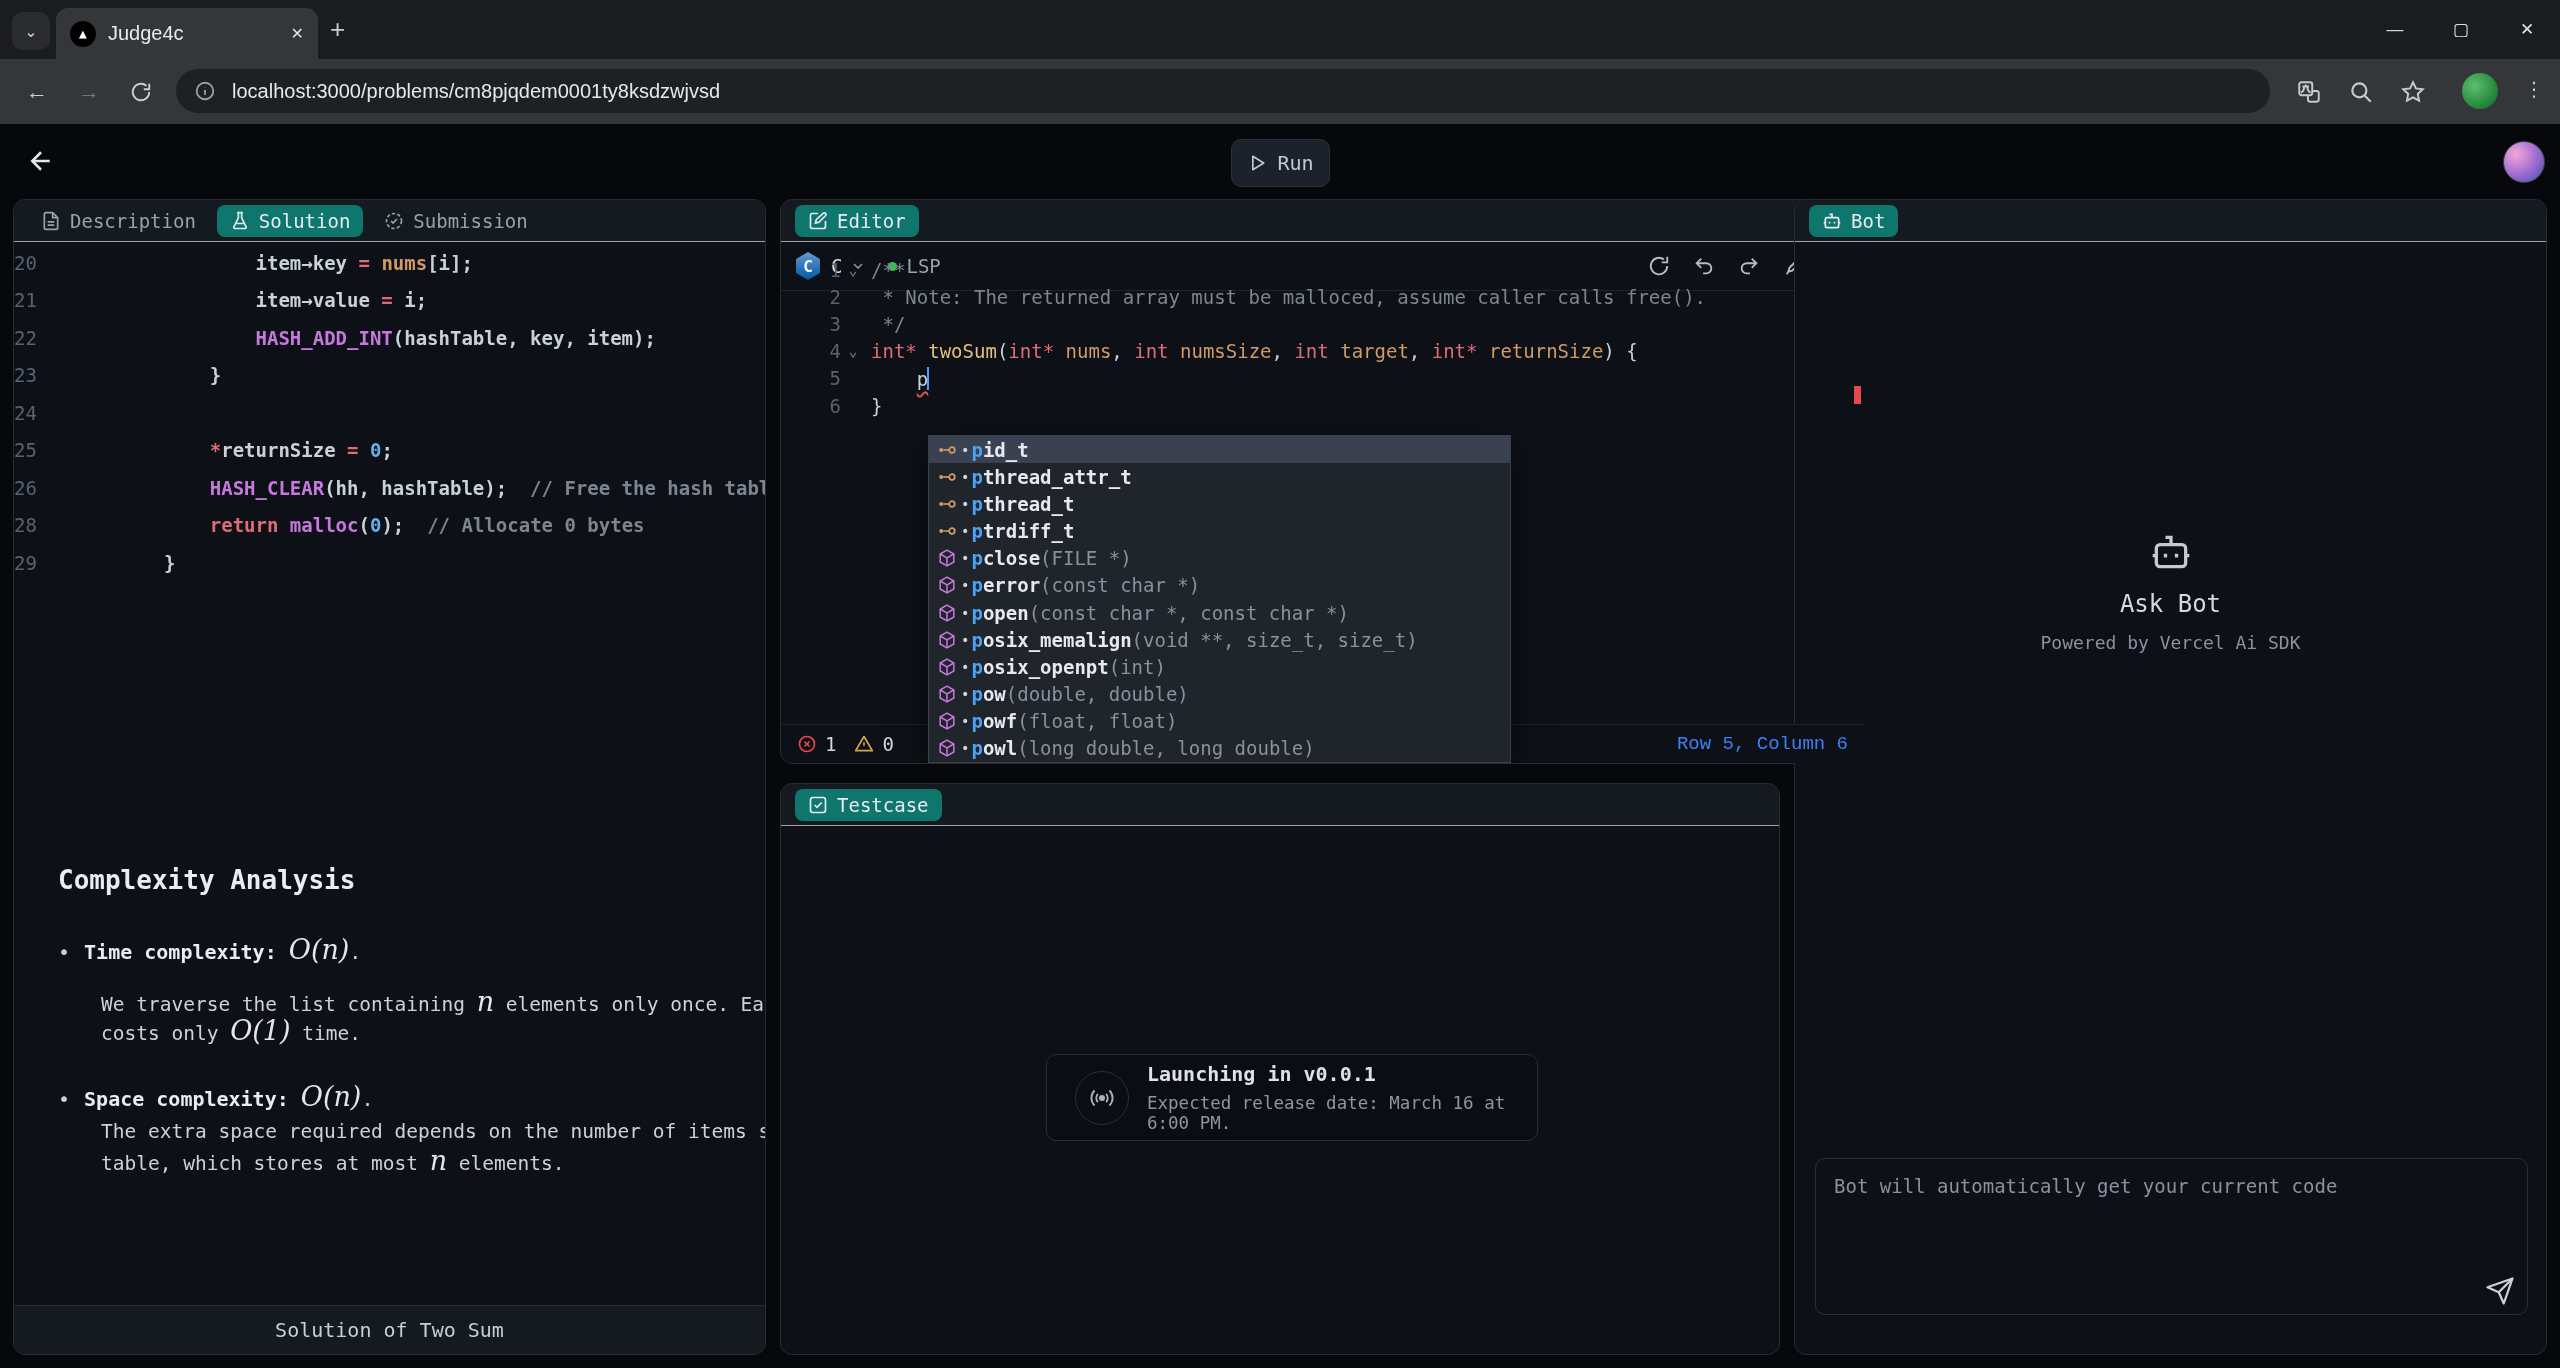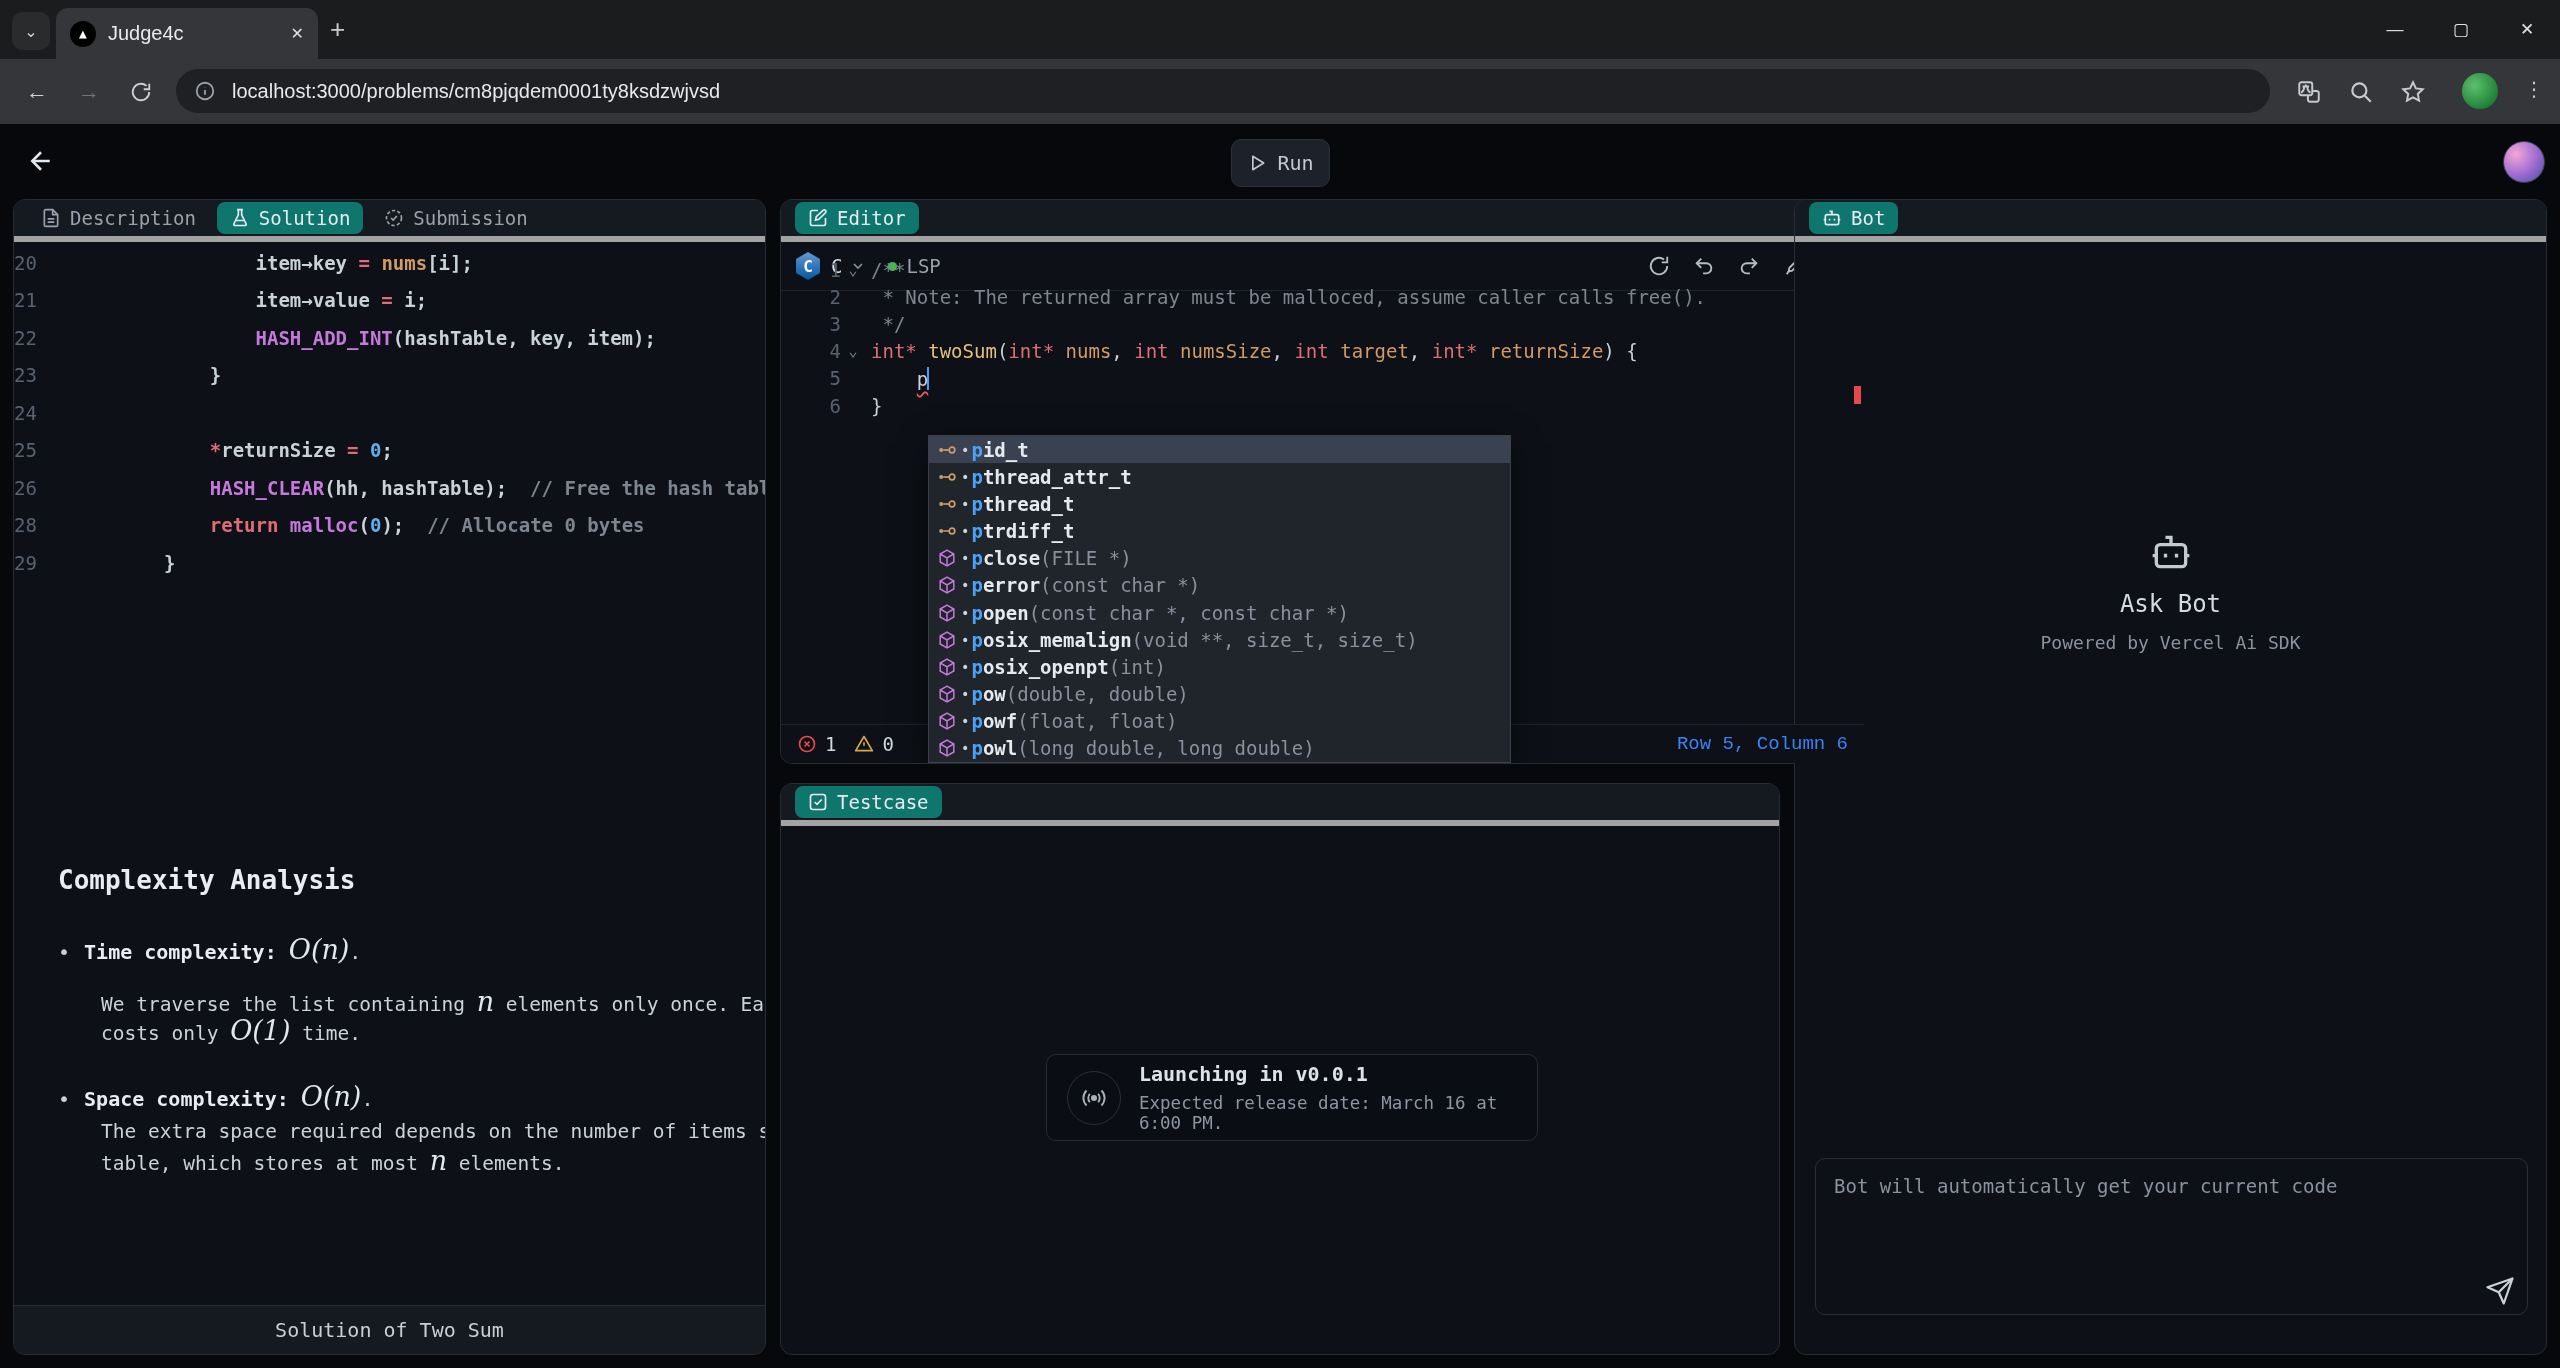--- a/index.html
+++ b/index.html
@@ -39,21 +39,21 @@
     border-radius:10px; display:flex; align-items:center; justify-content:center; gap:10px; color:#c3c9d3; font-size:20px; }
   .avatar-page { position:absolute; left:2503px; top:17px; width:42px; height:42px; border-radius:50%;
     background:radial-gradient(circle at 30% 30%, #f4a6d7, #9b6ad1 55%, #3e4f9e 100%); border:1px solid #3a3f4a; }
 
   .panel { position:absolute; top:75px; background:#0d1117; border:1px solid #272c35; border-radius:12px; overflow:hidden; }
   #panel-left  { left:13px;  width:753px;  height:1156px; }
   #panel-editor{ left:780px; width:1085px; height:565px; }
   #panel-test  { left:780px; top:659px; width:1000px; height:572px; }
   #panel-bot   { left:1794px; width:753px; height:1156px; }
 
-  .tabrow { height:42px; background:#151a21; border-bottom:6px solid #a3a3a3; display:flex; align-items:center; padding:0 14px; gap:8px;text-align:right; }
+  .tabrow { height:42px; background:#151a21; border-bottom:1px solid #a3a3a3; display:flex; align-items:center; padding:0 14px; gap:8px;text-align:right; }
   .pill { display:flex; align-items:center; gap:9px; padding:5px 13px; border-radius:8px; color:#99a1ad; font-size:19px; white-space:nowrap; }
   .pill.active { background:#0f766e; color:#e7ebf1; }
   .pill svg { flex:none; }
 
   
   .lp-code { position:absolute; left:0; top:44px; width:100%; }
   .cl-lp { height:37.5px; display:flex; align-items:center; font-size:19px; white-space:pre; }
   .cl-lp .gut { width:129px; color:#596270; flex:none; }
   .cl-lp .cnt { padding-left:21px; font-weight:bold; }
 
@@ -103,21 +103,21 @@
   .ac-detail { color:#8a919e; }
 
   .ed-status { position:absolute; left:0; bottom:0; width:100%; height:39px; background:#0d1117; border-top:1px solid #1f242c;
     display:flex; align-items:center; padding:0 16px; font-size:19px; color:#d3d8df; z-index:3; }
   .ed-status .grp { display:flex; align-items:center; gap:8px; }
   .ed-pos { margin-left:auto; color:#3b82f6;font-family:Liberation Mono, monospace; }
   .ovr-err { position:absolute; right:3px; top:186px; width:7px; height:18px; background:#e5484d; z-index:2; }
 
   
   .toast { position:absolute; left:265px; top:270px; width:492px; height:87px; border:1px solid #272c35; border-radius:10px;
-    background:#0a0d13; display:flex; align-items:center; padding:0 20px; gap:18px; }
+    background:#0a0d13; display:flex; align-items:center; padding:0 28px; gap:18px; }
   .toast-ic { width:54px; height:54px; border-radius:50%; border:1px solid #2a3039; display:flex; align-items:center; justify-content:center;
     color:#aab0bb; flex:none; }
   .toast-title { color:#dde2ea; font-size:20px; font-weight:bold; }
   .toast-sub { color:#8d95a3; font-size:17.5px; margin-top:7px; }
 
   
   .bot-empty { position:absolute; left:0; top:330px; width:100%; display:flex; flex-direction:column; align-items:center; color:#c4cad3; }
   .bot-title { font-size:24px; color:#d4d9e2; margin-top:16px; }
   .bot-sub { font-size:18px; color:#8a92a0; margin-top:14px; }
   .bot-inputwrap { position:absolute; left:20px; right:18px; bottom:39px; height:157px; border:1px solid #2a3039; border-radius:10px; }

